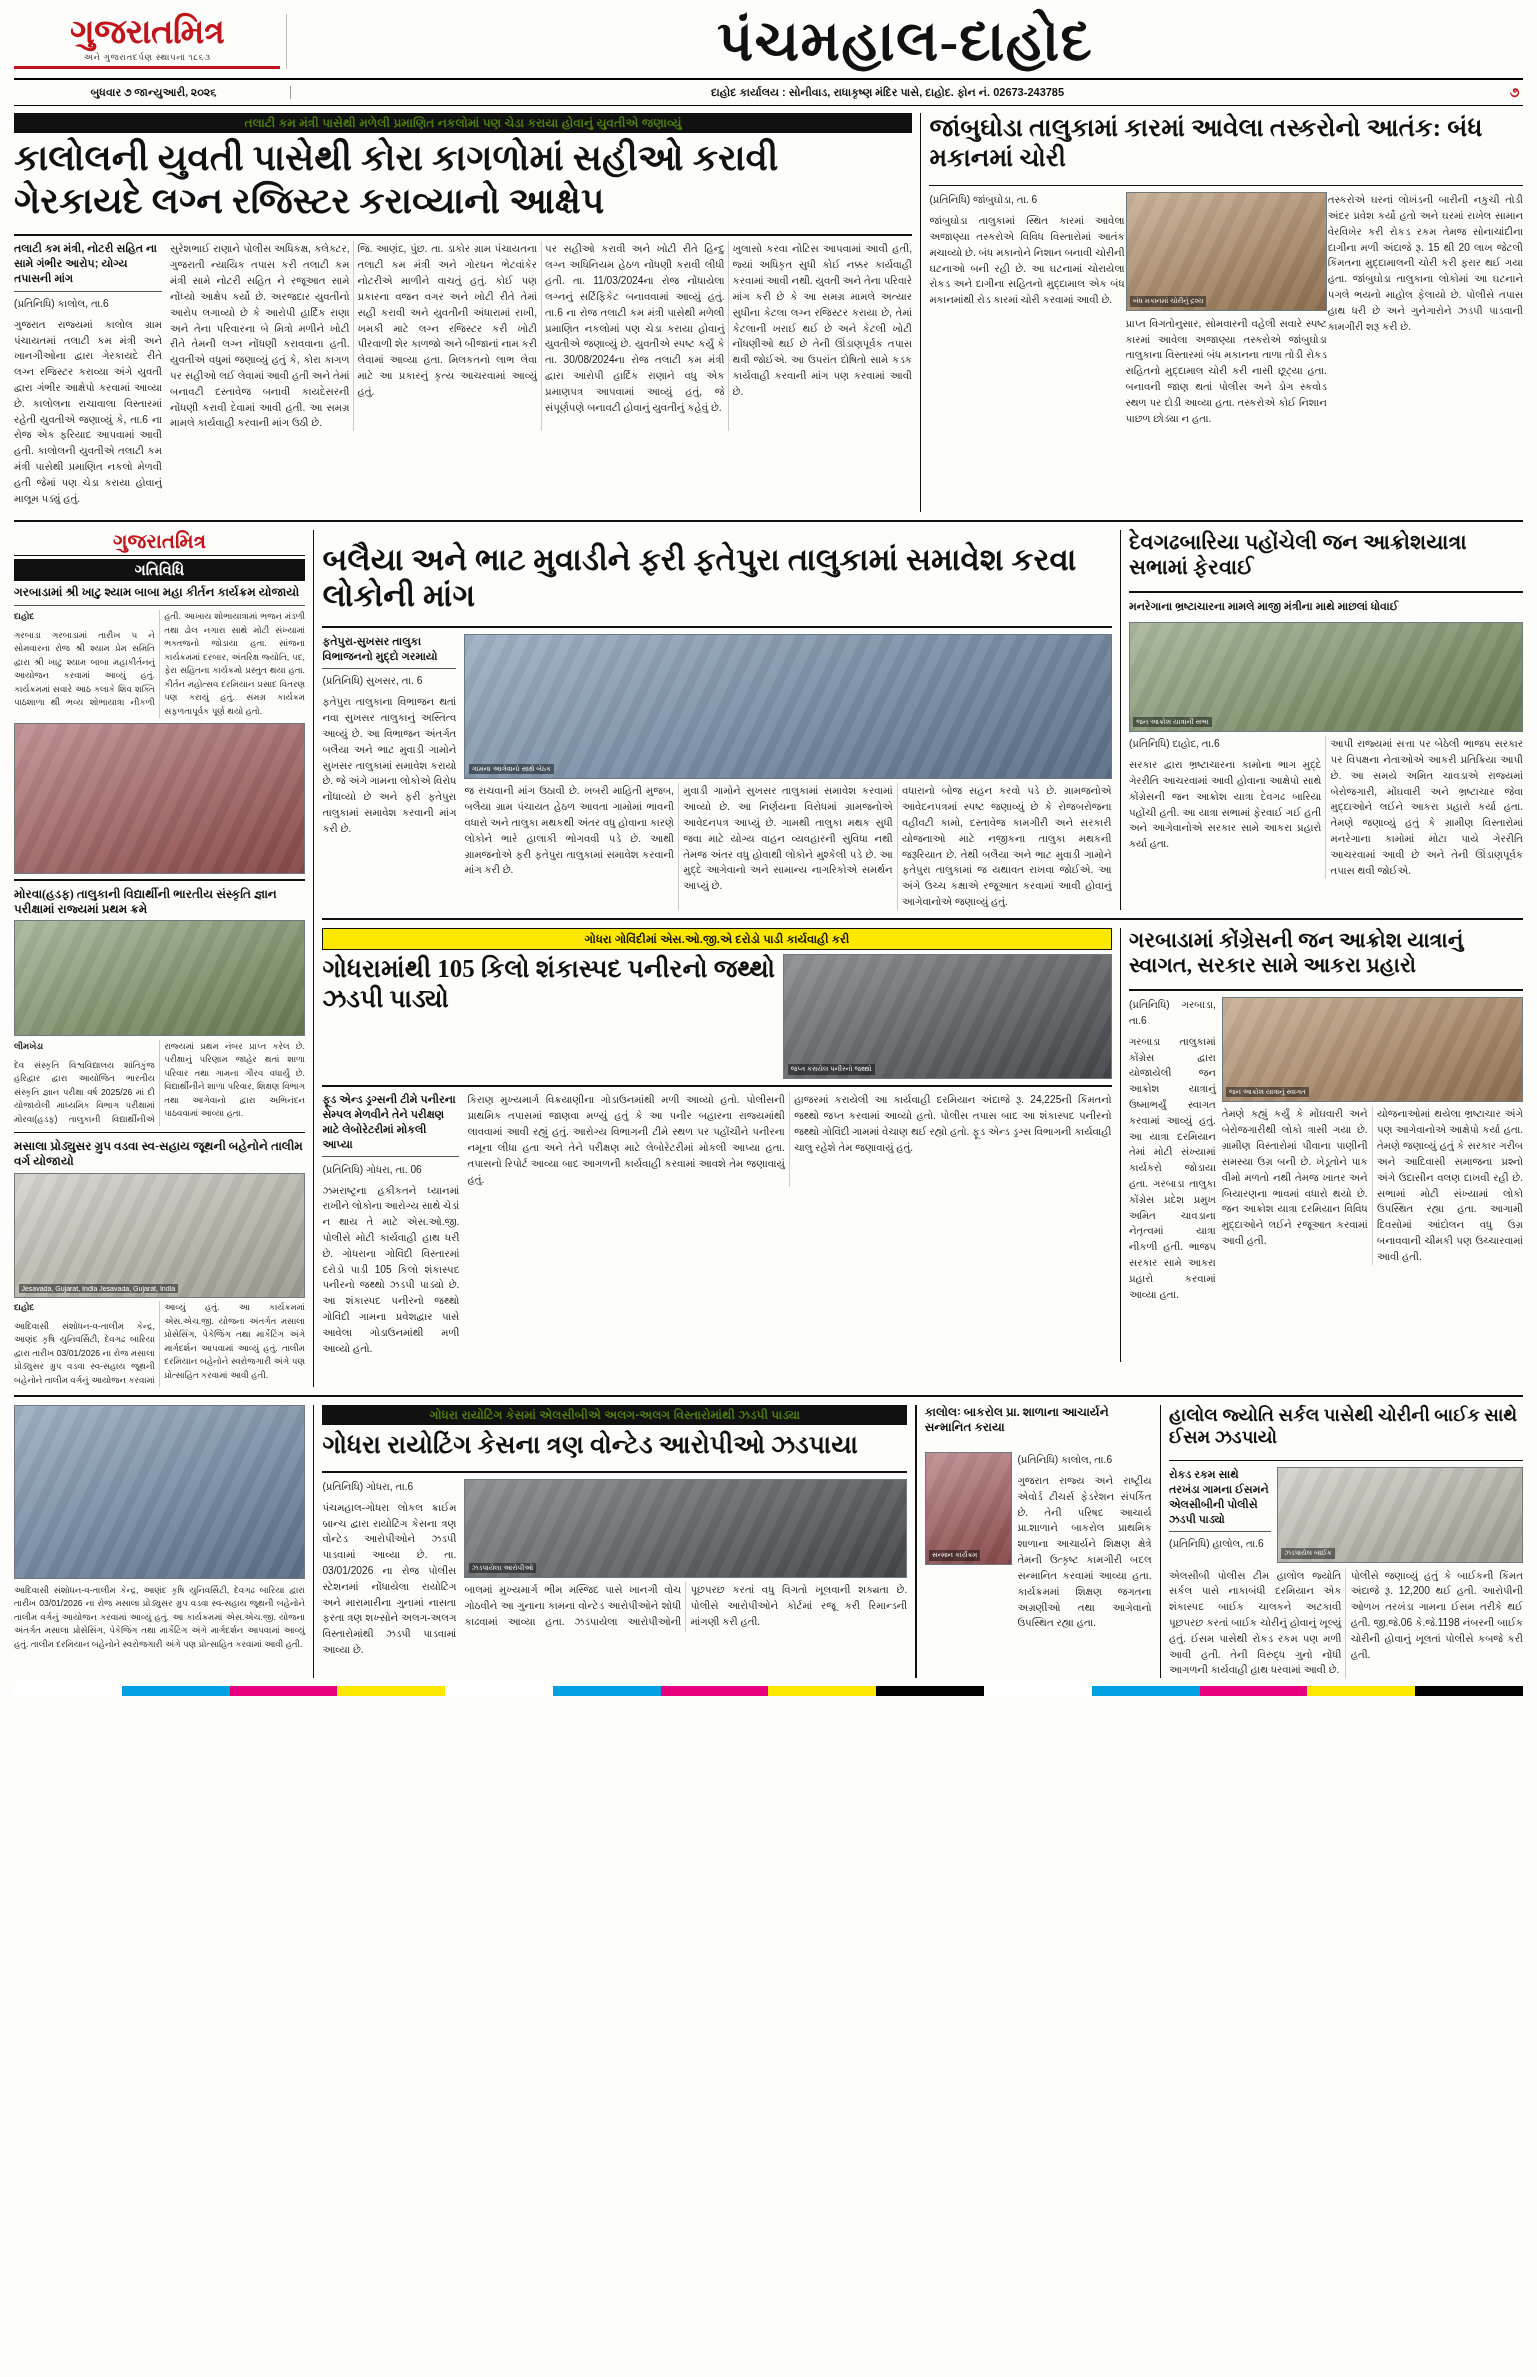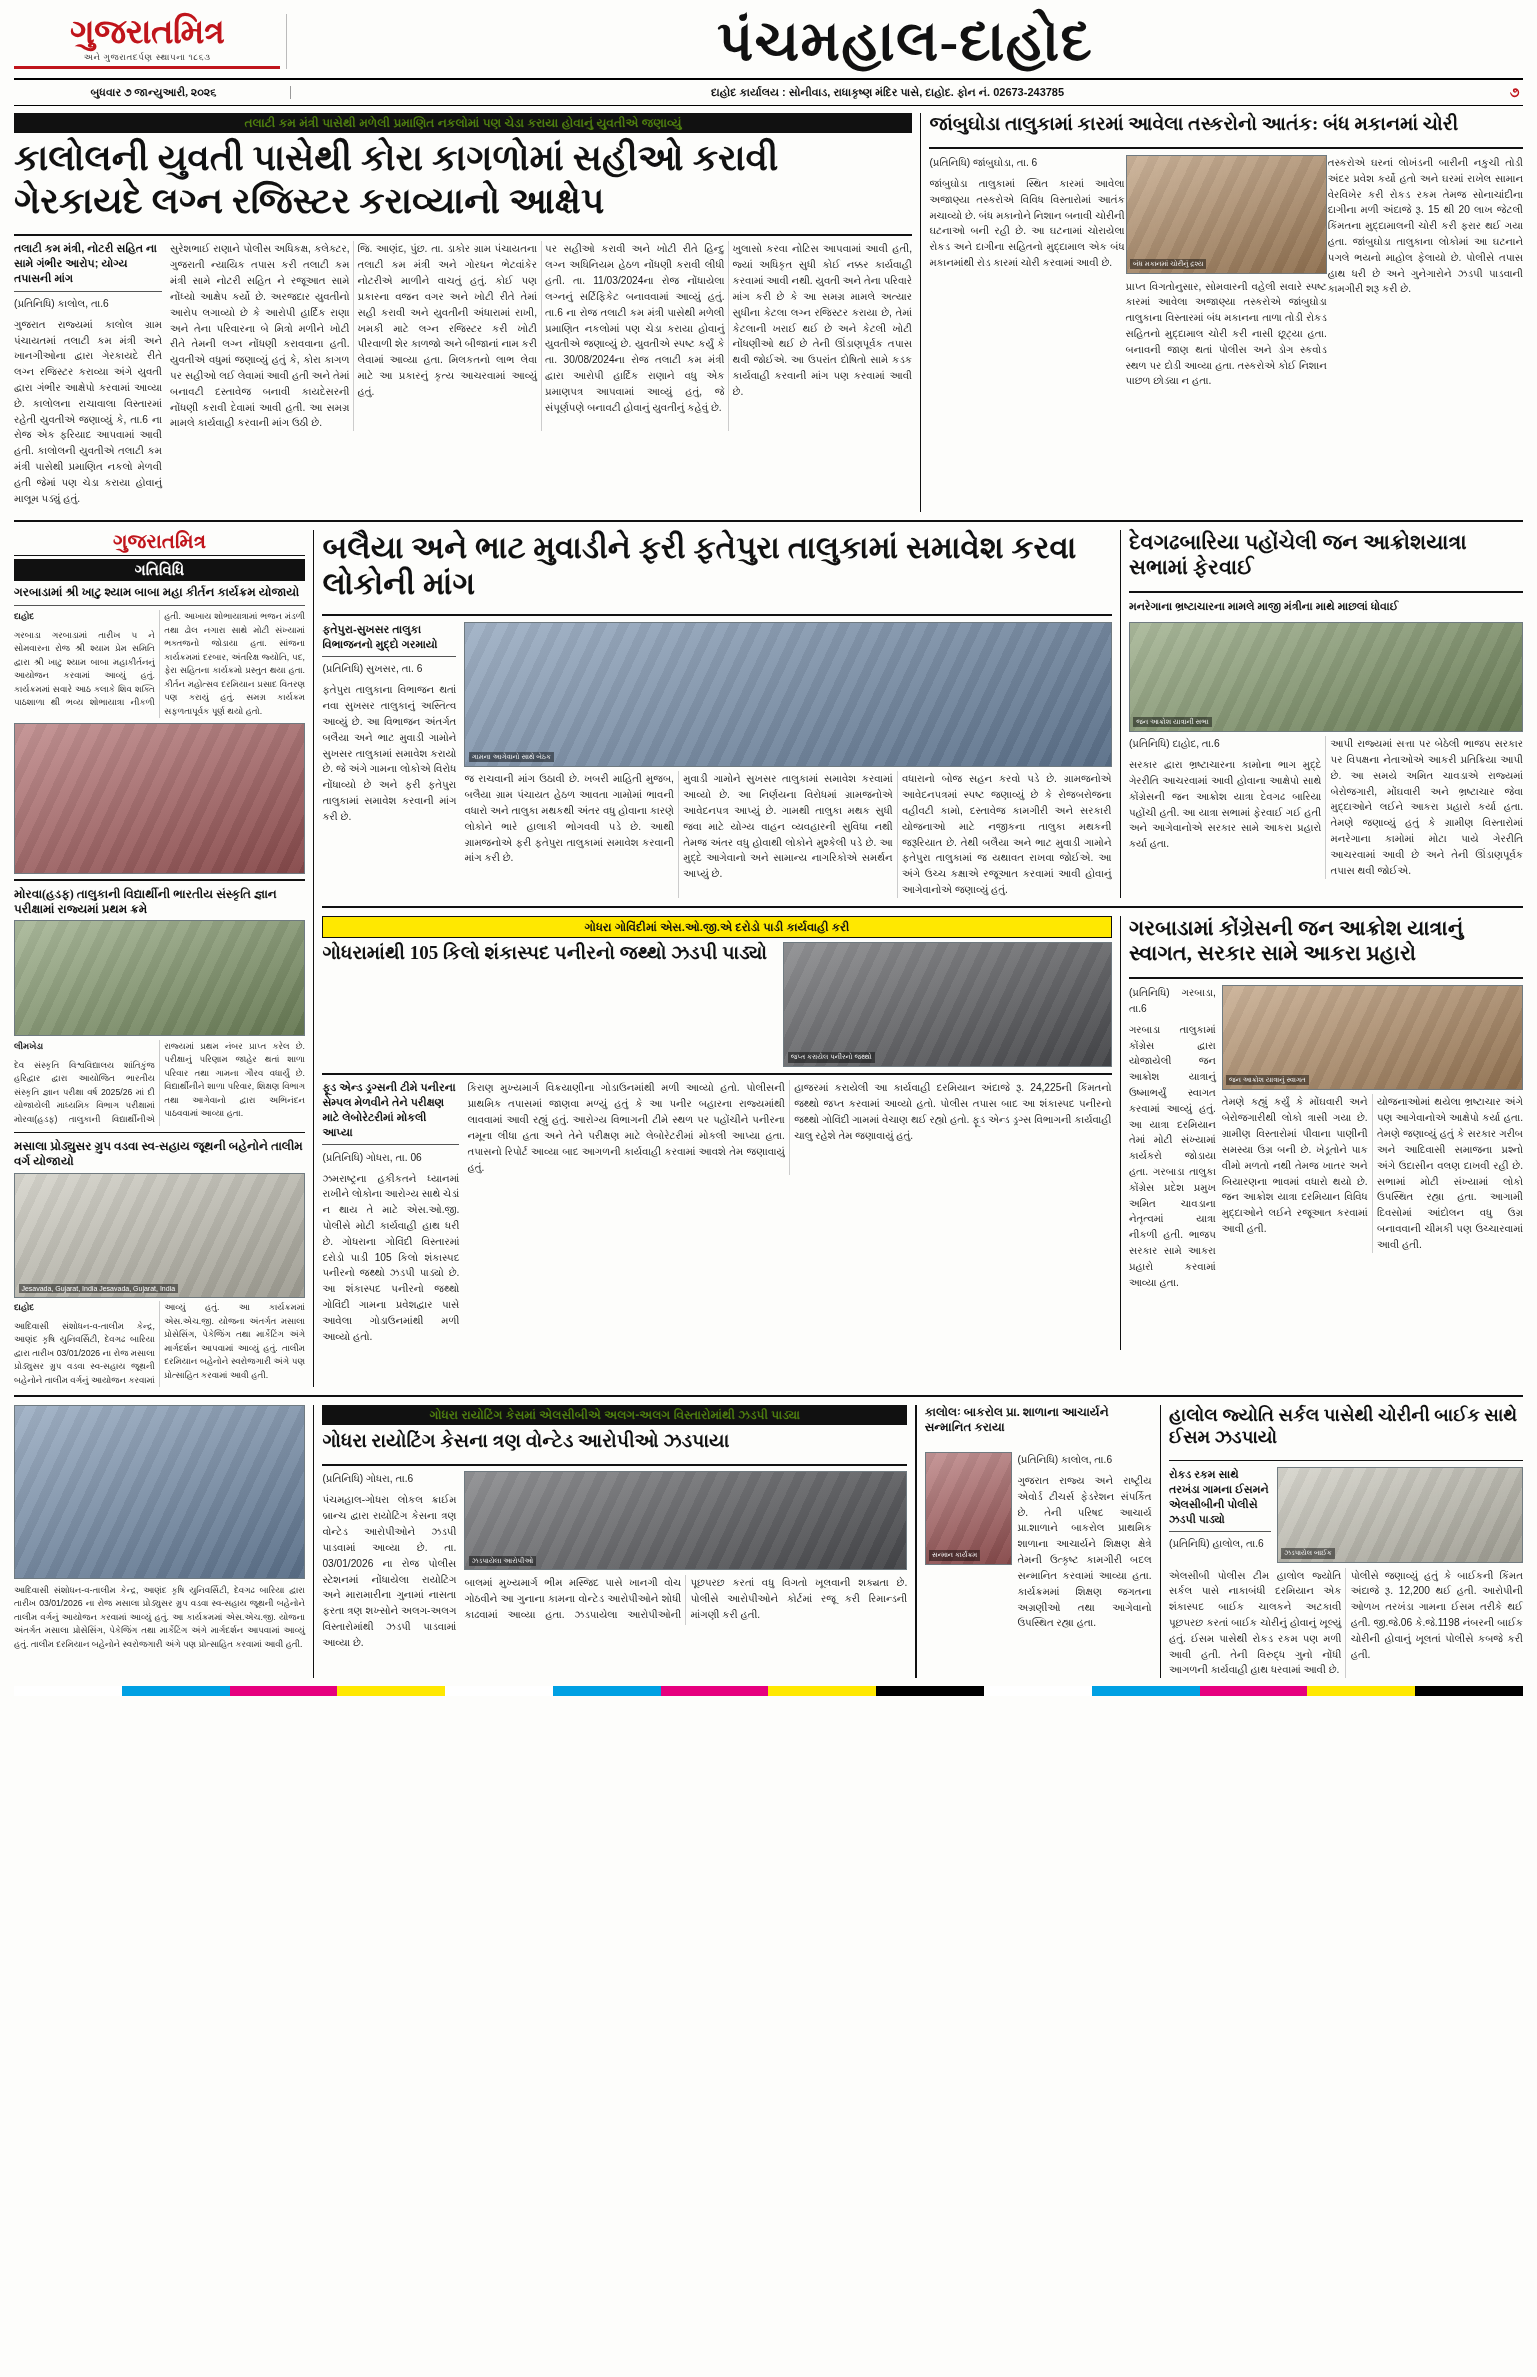--- a/index.html
+++ b/index.html
@@ -101,21 +101,21 @@
   }
   h1.head {
     font-family: "Liberation Serif", serif;
     font-size: 36px;
     line-height: 1.18;
     margin: 0 0 5.8px 0;
     font-weight: bold;
   }
   h2.head {
     font-family: "Liberation Serif", serif;
-    font-size: 19px;
+    font-size: 25px;
     line-height: 1.2;
     margin: 0 0 5.8px 0;
     font-weight: bold;
   }
   h3.head {
     font-family: "Liberation Serif", serif;
     font-size: 21px;
     line-height: 1.22;
     margin: 0 0 4.6px 0;
     font-weight: bold;
@@ -311,21 +311,21 @@
           <p>આદિવાસી સંશોધન-વ-તાલીમ કેન્દ્ર, આણંદ કૃષિ યુનિવર્સિટી, દેવગઢ બારિયા દ્વારા તારીખ 03/01/2026 ના રોજ મસાલા પ્રોડ્યુસર ગ્રુપ વડવા સ્વ-સહાય જૂથની બહેનોને તાલીમ વર્ગનું આયોજન કરવામાં આવ્યું હતું. આ કાર્યક્રમમાં એસ.એચ.જી. યોજના અંતર્ગત મસાલા પ્રોસેસિંગ, પેકેજિંગ તથા માર્કેટિંગ અંગે માર્ગદર્શન આપવામાં આવ્યું હતું. તાલીમ દરમિયાન બહેનોને સ્વરોજગારી અંગે પણ પ્રોત્સાહિત કરવામાં આવી હતી.</p>
         </div>
       </div>
     </div>
 
     <div class="sep-v"></div>
 
     <div class="col" style="flex:1;">
 
       <div class="row">
-        <div class="col" style="flex:1 1 767px;">
+        <div class="col" style="flex:1 1 767px;margin-top:12px;">
           <h1 class="head" style="font-size:31px;">બલૈયા અને ભાટ મુવાડીને ફરી ફતેપુરા તાલુકામાં સમાવેશ કરવા લોકોની માંગ</h1>
           <div class="hr-thick"></div>
           <div class="row" style="gap:8.1px;">
             <div style="flex:0 0 134px;">
               <div class="byline">ફતેપુરા-સુખસર તાલુકા વિભાજનનો મુદ્દો ગરમાયો</div>
               <div class="hr-thin"></div>
               <div class="body-text">
                 <p>(પ્રતિનિધિ) સુખસર, તા. 6</p>
                 <p>ફતેપુરા તાલુકાના વિભાજન થતાં નવા સુખસર તાલુકાનું અસ્તિત્વ આવ્યું છે. આ વિભાજન અંતર્ગત બલૈયા અને ભાટ મુવાડી ગામોને સુખસર તાલુકામાં સમાવેશ કરાયો છે. જે અંગે ગામના લોકોએ વિરોધ નોંધાવ્યો છે અને ફરી ફતેપુરા તાલુકામાં સમાવેશ કરવાની માંગ કરી છે.</p>
               </div>

